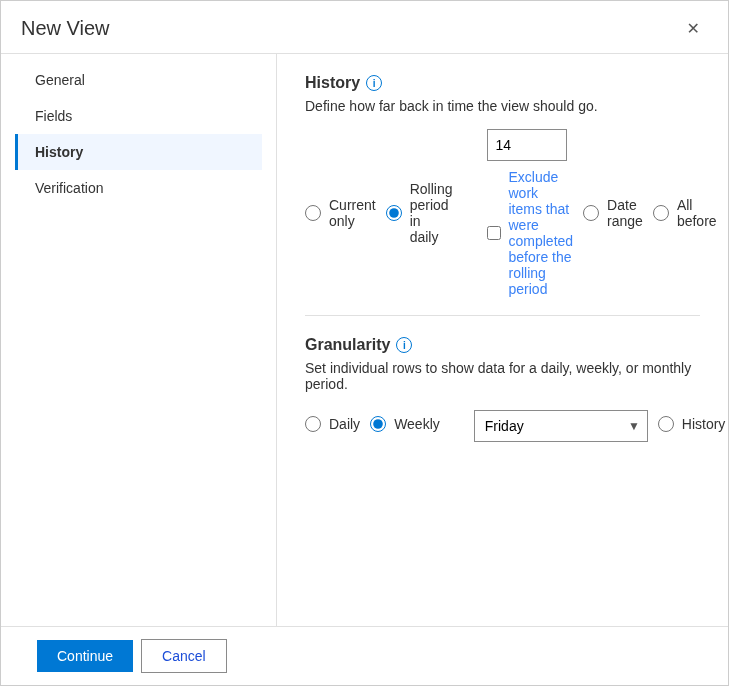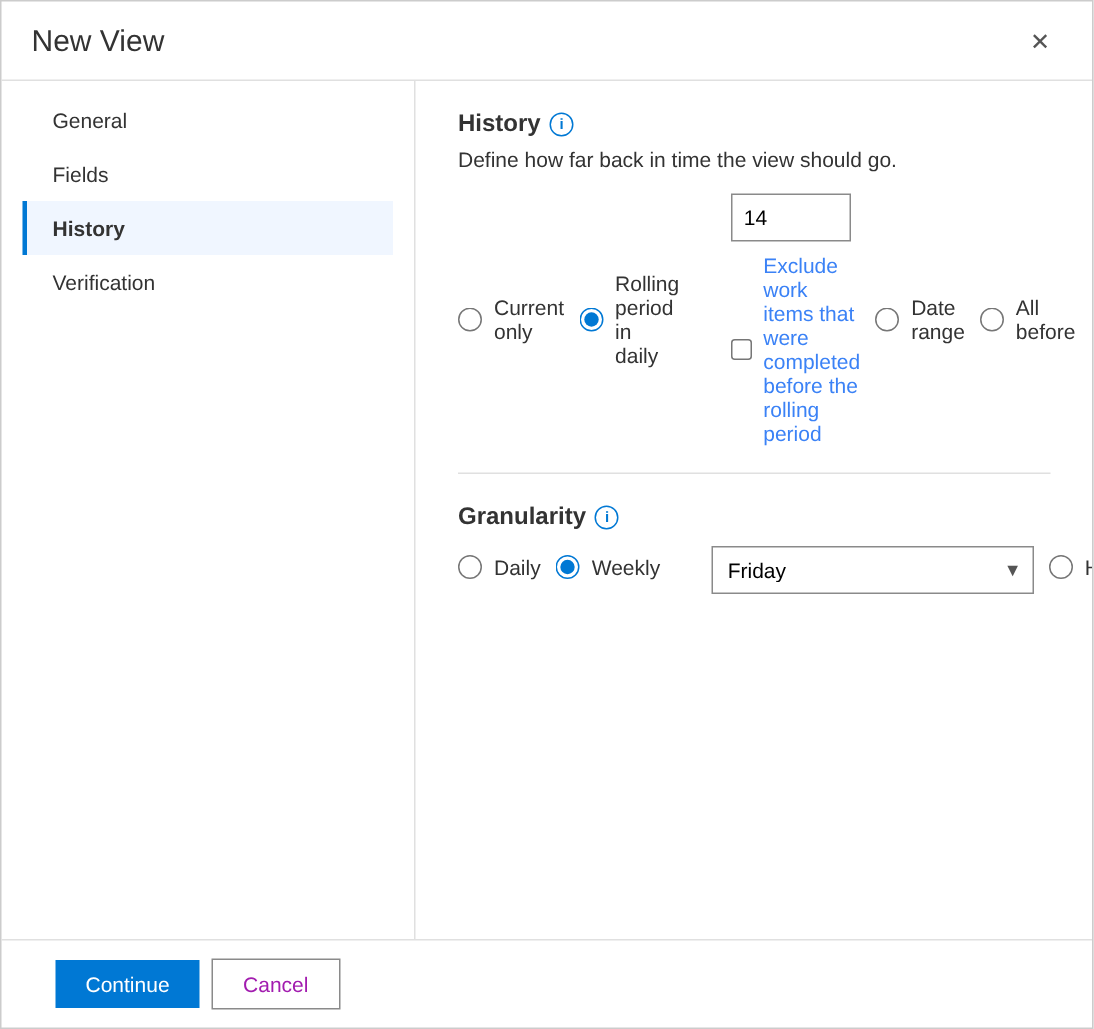--- a/index.html
+++ b/index.html
@@ -163,21 +163,21 @@
     .granularity-section {
       margin-top: 20px;
     }
     .select-wrapper {
       position: relative;
       display: inline-block;
       margin-left: 24px;
       margin-top: 4px;
     }
     .day-select {
-      width: 215px;
+      width: 174px;
       height: 32px;
       border: 1px solid #8a8a8a;
       padding: 4px 30px 4px 10px;
       font-size: 14px;
       appearance: none;
       background: #fff;
       cursor: pointer;
       outline: none;
     }
     .select-arrow {
@@ -200,21 +200,21 @@
       background: #0078d4;
       color: #fff;
       border: none;
       padding: 8px 20px;
       font-size: 14px;
       cursor: pointer;
       min-width: 80px;
     }
     .btn-cancel {
       background: #fff;
-      color: #a21caf;
+      color: #1d4ed8;
       border: 1px solid #8a8a8a;
       padding: 8px 20px;
       font-size: 14px;
       cursor: pointer;
       min-width: 70px;
     }
   </style>
 </head>
 <body>
 
@@ -281,20 +281,21 @@
         </label>
       </div>
 
       <hr class="divider">
 
       <div class="granularity-section">
         <div class="section-header">
           <span class="section-title">Granularity</span>
           <span class="info-icon">i</span>
         </div>
+        <p class="section-desc">Set individual rows to show data for a daily, weekly, or monthly period.</p>
 
         <div class="radio-group">
 
           <label class="radio-item">
             <input type="radio" name="granularity" style="">
             <span class="radio-label">Daily</span>
           </label>
 
           <label class="radio-item">
             <input type="radio" name="granularity" checked="" style="">

